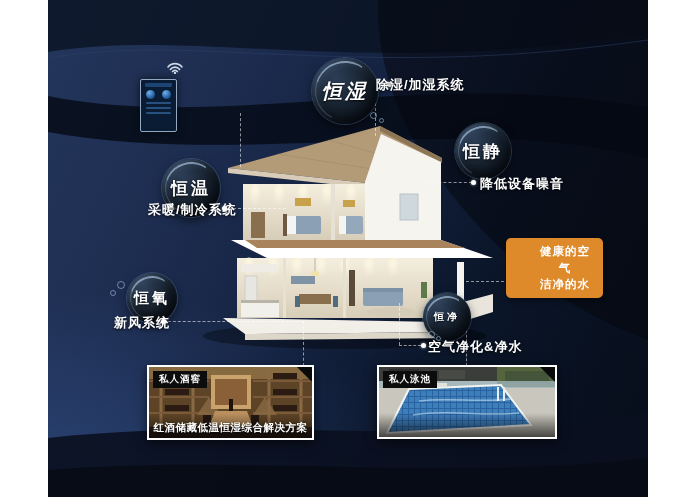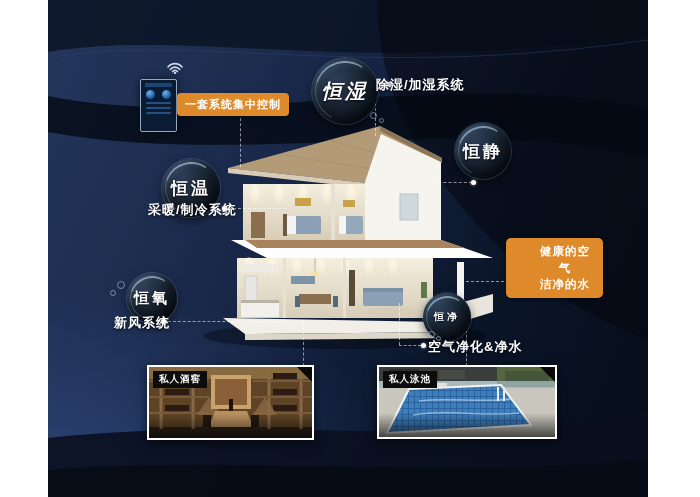--- a/index.html
+++ b/index.html
@@ -169,30 +169,30 @@
         <div class="btn"></div>
       </div>
     <div class="row"></div>
       <div class="row"></div>
       <div class="row"></div>
   </div>
   <svg class="wifi" width="18" height="14" viewBox="0 0 18 14">
     <path d="M2,7 a9,9 0 0 1 14,0 M4.3,9.4 a6,6 0 0 1 9.4,0 M6.6,11.6 a3,3 0 0 1 4.8,0" stroke="#cdd9e6" stroke-width="1.6" fill="none" stroke-linecap="round"></path>
     <circle cx="9" cy="13" r="1.2" fill="#cdd9e6"></circle>
   </svg>
-  <div class="pill" style="left:177px;top:93px;">一套系统集中控制</div>
 
   <div class="bubble" style="left:312px;top:58px;width:66px;height:66px;font-size:20px;font-style:italic;">恒湿</div>
   <div class="dot" style="left:387px;top:82px;"></div>
   <div class="note" style="left:376px;top:76px;">除湿/加湿系统</div>
   <div class="mini" style="left:370px;top:112px;width:5px;height:5px;"></div>
   <div class="mini" style="left:379px;top:118px;width:3px;height:3px;"></div>
 
   <div class="bubble" style="left:455px;top:123px;width:56px;height:56px;font-size:17px;">恒静</div>
   <div class="dot" style="left:471px;top:180px;"></div>
+  <div class="note" style="left:480px;top:175px;">降低设备噪音</div>
 
   <div class="bubble" style="left:162px;top:159px;width:58px;height:58px;font-size:17px;">恒温</div>
   <div class="note" style="left:148px;top:201px;">采暖/制冷系统</div>
   <div class="dot" style="left:222px;top:206px;"></div>
 
   <div class="bubble" style="left:127px;top:273px;width:50px;height:50px;font-size:15px;">恒氧</div>
   <div class="mini" style="left:117px;top:281px;width:6px;height:6px;"></div>
   <div class="mini" style="left:110px;top:290px;width:4px;height:4px;"></div>
   <div class="note" style="left:114px;top:314px;">新风系统</div>
   <div class="dot" style="left:161px;top:319px;"></div>
@@ -240,20 +240,21 @@
       <rect x="62" y="8" width="40" height="34" fill="#caa36c"></rect>
       <rect x="66" y="12" width="32" height="26" fill="#8a6038"></rect>
       <polygon points="66,44 98,44 104,60 60,60" fill="#b98f5e"></polygon>
       <rect x="80" y="32" width="4" height="12" fill="#1d1108"></rect>
       <rect x="54" y="48" width="8" height="12" fill="#241710"></rect>
       <rect x="102" y="48" width="8" height="12" fill="#241710"></rect>
     </svg>
     <div class="shade"></div>
     <div class="tag">私人酒窖</div>
     <div class="ribbon"></div>
+    <div class="caption">红酒储藏低温恒湿综合解决方案</div>
   </div>
 
   <div class="card" style="left:377px;top:365px;width:176px;height:70px;">
     <svg class="photo" viewBox="0 0 176 70" preserveAspectRatio="none">
       <defs>
         <pattern id="tiles" width="6" height="6" patternUnits="userSpaceOnUse">
           <rect width="6" height="6" fill="#2a62a0"></rect>
           <rect width="5" height="5" fill="#3d7fbb"></rect>
         </pattern>
       </defs>

